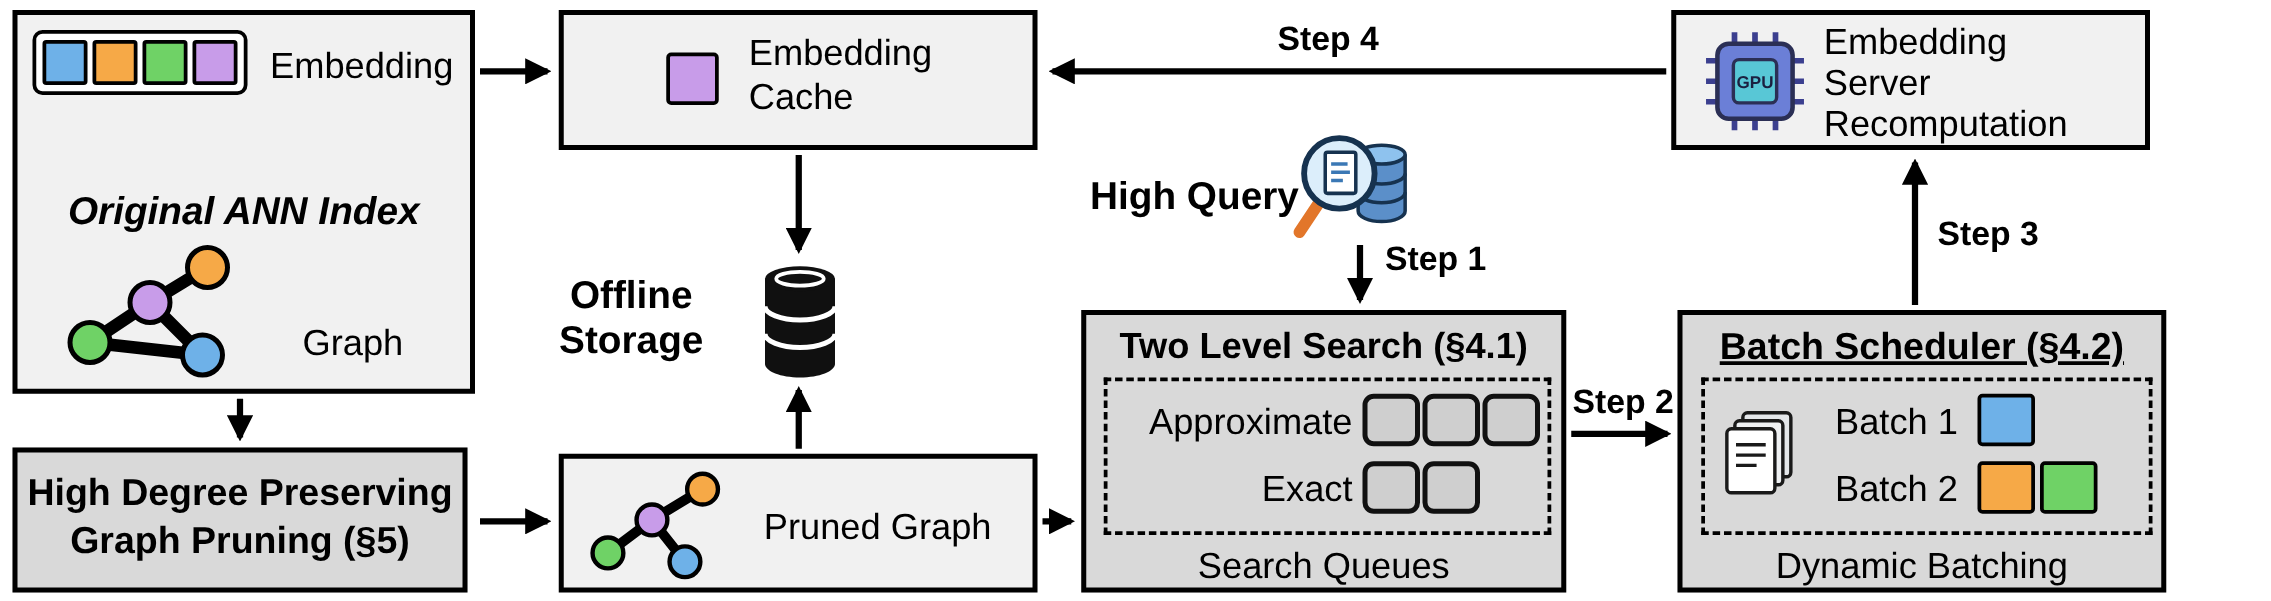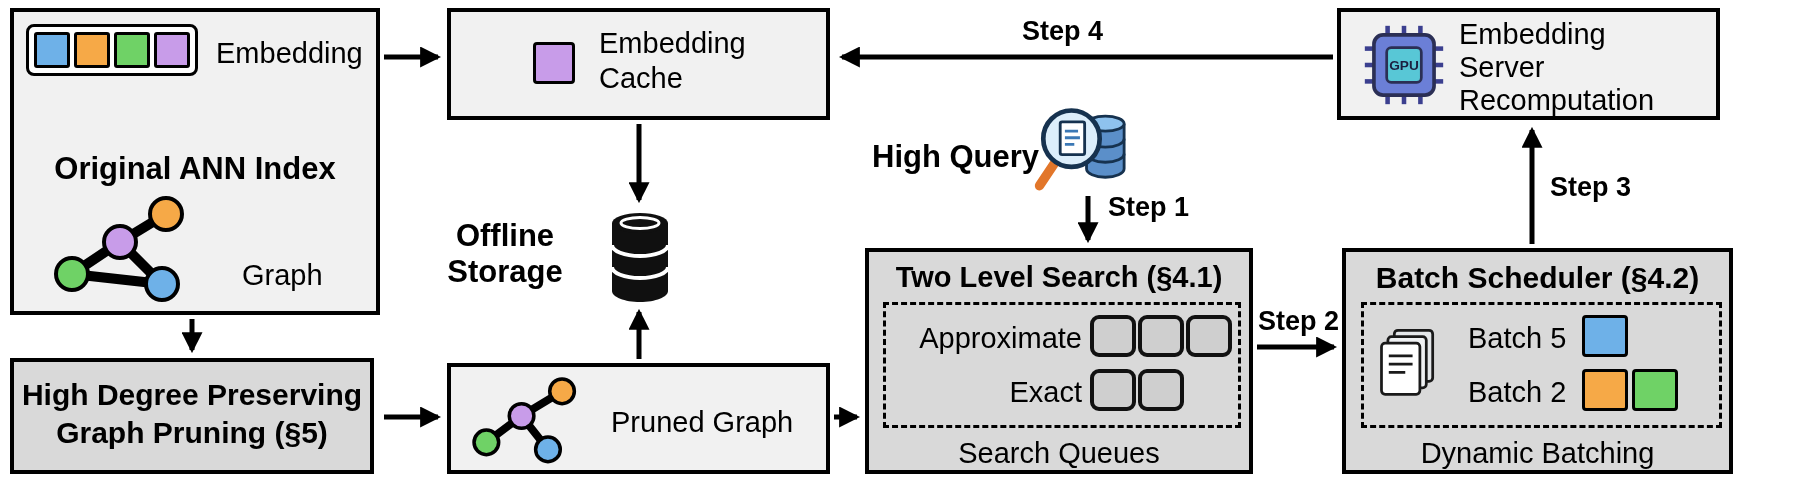--- a/index.html
+++ b/index.html
@@ -34,21 +34,21 @@
 <div class="canvas">
 
   <div class="box light" style="left:10px; top:8px; width:370px; height:307px;">
     <div class="abs sw-row" style="left:12px; top:12px;">
       <div class="sw" style="background:var(--blue);"></div>
       <div class="sw" style="background:var(--orange);"></div>
       <div class="sw" style="background:var(--green);"></div>
       <div class="sw" style="background:var(--purple);"></div>
     </div>
     <div class="abs lbl" style="left:202px; top:24px;">Embedding</div>
-    <div class="abs lbl bold center nowrap" style="left:0; right:0; top:138px; font-size:31px;">Original ANN Index</div>
+    <div class="abs lbl bold center nowrap" style="left:0; right:0; top:138px; font-size:31px;font-style:italic;">Original ANN Index</div>
     <svg class="abs" style="left:28px; top:182px;" width="172" height="118" viewBox="0 0 172 118">
       <g stroke="#000" stroke-width="10" stroke-linecap="round">
         <line x1="30" y1="80" x2="78" y2="48"></line>
         <line x1="78" y1="48" x2="124" y2="20"></line>
         <line x1="78" y1="48" x2="120" y2="90"></line>
         <line x1="30" y1="80" x2="120" y2="90"></line>
       </g>
       <circle cx="124" cy="20" r="16" style="fill:var(--orange)" stroke="#000" stroke-width="4"></circle>
       <circle cx="30" cy="80" r="16" style="fill:var(--green)" stroke="#000" stroke-width="4"></circle>
       <circle cx="120" cy="90" r="16" style="fill:var(--blue)" stroke="#000" stroke-width="4"></circle>
@@ -150,29 +150,29 @@
       <div class="abs lbl" style="left:6px; top:70px; width:190px; text-align:right;">Exact</div>
       <div class="slot-row" style="left:204px; top:64px;">
         <div class="slot"></div>
         <div class="slot"></div>
       </div>
     </div>
     <div class="abs lbl center" style="left:0; right:0; top:184px;">Search Queues</div>
   </div>
 
   <div class="box gray" style="left:1342px; top:248px; width:391px; height:226px;">
-    <div class="abs lbl bold center nowrap" style="left:0; right:0; top:8px; font-size:30px;">Batch Scheduler (§4.2)</div>
+    <div class="abs lbl bold center nowrap" style="left:0; right:0; top:8px; font-size:30px;text-decoration:underline;">Batch Scheduler (§4.2)</div>
     <div class="dashed" style="left:15px; top:50px; width:361px; height:126px;">
       <svg class="abs" style="left:12px; top:18px;" width="64" height="84" viewBox="0 0 70 84">
         <rect x="20" y="4" width="42" height="56" rx="4" fill="#e4e7ea" stroke="#1a1a1a" stroke-width="3"></rect>
         <rect x="13" y="11" width="42" height="56" rx="4" fill="#eff1f3" stroke="#1a1a1a" stroke-width="3"></rect>
         <rect x="6" y="18" width="42" height="56" rx="4" fill="#ffffff" stroke="#1a1a1a" stroke-width="3"></rect>
         <path d="M14 32 h26 M14 41 h26 M14 50 h18" stroke="#1a1a1a" stroke-width="3"></path>
       </svg>
-      <div class="abs lbl" style="left:104px; top:16px;">Batch 5</div>
+      <div class="abs lbl" style="left:104px; top:16px;">Batch 1</div>
       <div class="chip" style="left:218px; top:10px; width:46px; height:42px; background:var(--blue);"></div>
       <div class="abs lbl" style="left:104px; top:70px;">Batch 2</div>
       <div class="chip" style="left:218px; top:64px; width:46px; height:42px; background:var(--orange);"></div>
       <div class="chip" style="left:268px; top:64px; width:46px; height:42px; background:var(--green);"></div>
     </div>
     <div class="abs lbl center" style="left:0; right:0; top:184px;">Dynamic Batching</div>
   </div>
 
   <div class="step" style="left:1022px; top:16px;">Step 4</div>
   <div class="step" style="left:1108px; top:192px;">Step 1</div>

